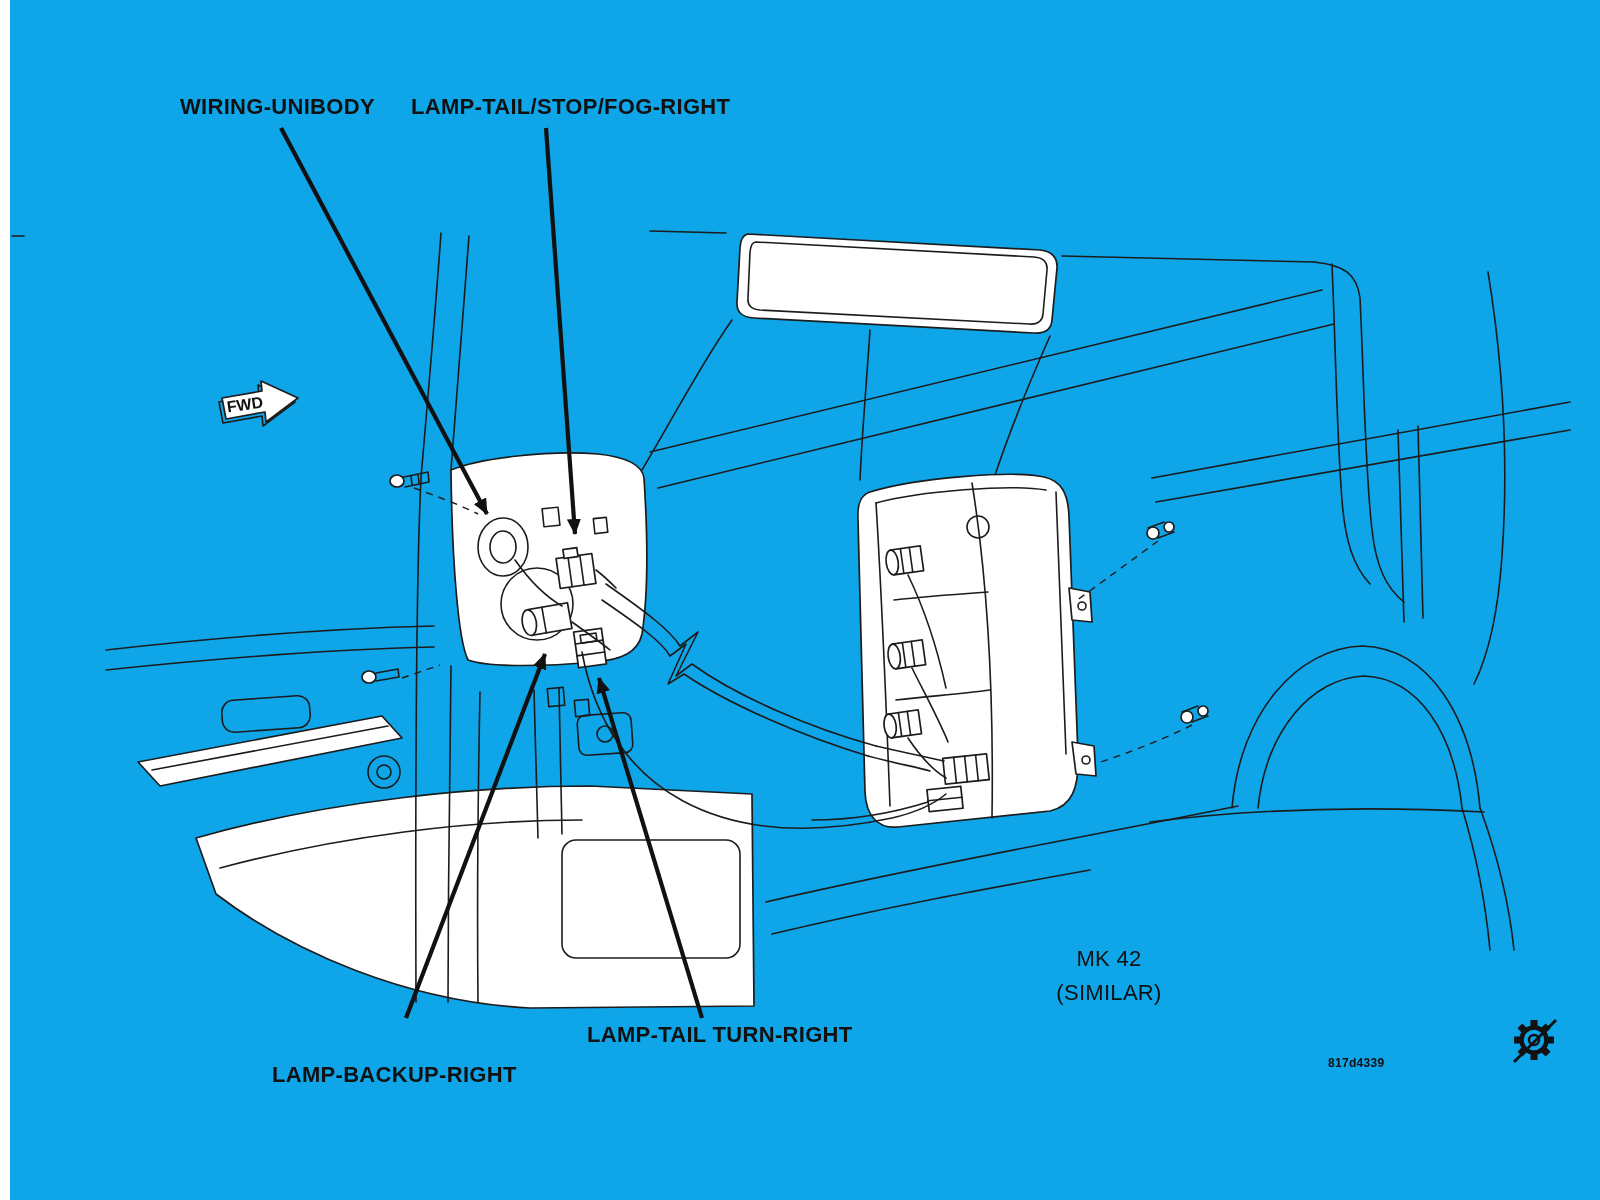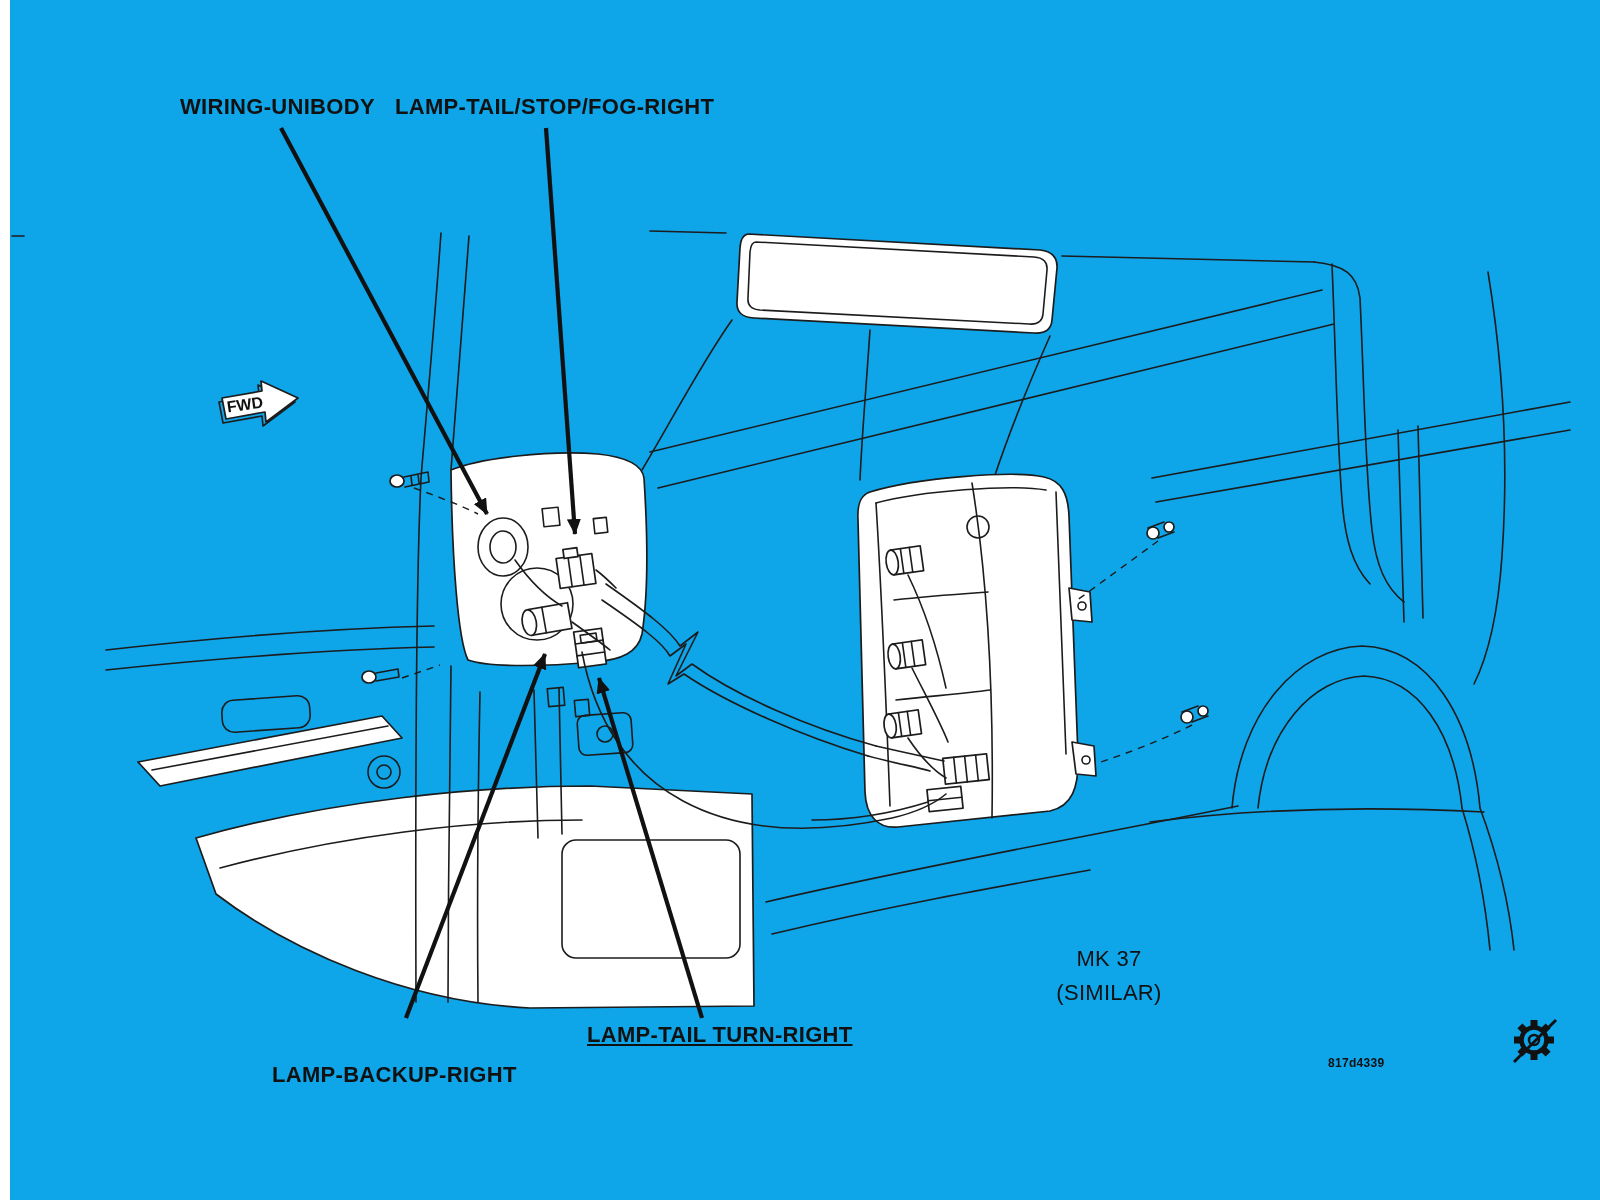--- a/index.html
+++ b/index.html
@@ -6,23 +6,23 @@
   .stage{
     position:relative;width:1600px;height:1200px;background:#0ea5e9;
     font-family:"Liberation Sans",sans-serif;color:#111;overflow:hidden;margin-left:10px;
   }
   .art{position:absolute;left:0;top:0;}
   .label{
     position:absolute;font-size:22px;font-weight:bold;letter-spacing:.3px;
     white-space:nowrap;color:#111;
   }
   .l-wiring{left:170px;top:94px;}
-  .l-tailstopfog{left:385px;top:94px;}
+  .l-tailstopfog{left:401px;top:94px;}
   .l-backup{left:262px;top:1062px;}
-  .l-tailturn{left:577px;top:1022px;text-decoration:underline;}
+  .l-tailturn{left:577px;top:1022px;}
   .variant1{left:1014px;top:946px;width:170px;text-align:center;font-weight:normal;}
   .variant2{left:1014px;top:980px;width:170px;text-align:center;font-weight:normal;}
   .figcode{left:1318px;top:1056px;font-size:12px;}
   .caption{left:622px;top:1101px;font-size:23px;}
   .fwd-label{
     position:absolute;left:215px;top:396px;width:40px;text-align:center;
     font-size:16px;font-weight:bold;transform:rotate(-8deg);color:#111;
   }
   
   .ln{fill:none;stroke:#1c1c1c;stroke-width:1.6;stroke-linecap:round;stroke-linejoin:round;}
@@ -229,18 +229,18 @@
     </g>
   </svg>
 
   <div class="label l-wiring">WIRING-UNIBODY</div>
   <div class="label l-tailstopfog">LAMP-TAIL/STOP/FOG-RIGHT</div>
   <div class="label l-backup">LAMP-BACKUP-RIGHT</div>
   <div class="label l-tailturn">LAMP-TAIL TURN-RIGHT</div>
 
   <div class="fwd-label">FWD</div>
 
-  <div class="label variant1">MK 37</div>
+  <div class="label variant1">MK 42</div>
   <div class="label variant2">(SIMILAR)</div>
 
   <div class="label figcode">817d4339</div>
 
 </div>
 
 </body></html>

